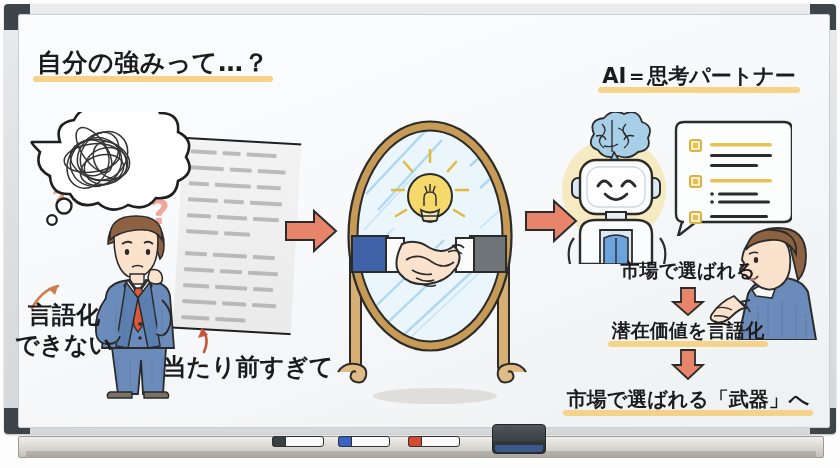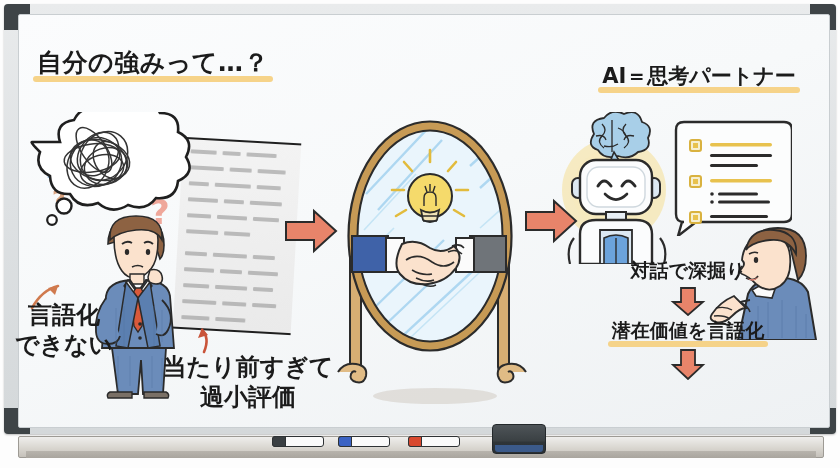--- a/index.html
+++ b/index.html
@@ -246,21 +246,20 @@
     <span>言語化</span><br>
     <span>できない</span>
   </div>
 
   <svg class="arrow-r" style="left:184px;top:316px;" width="40" height="40" viewBox="0 0 40 40">
     <path d="M20 36 q6 -14 -2 -22" stroke="#c9543a" stroke-width="2.6" fill="none" stroke-linecap="round"></path>
     <path d="M18 12 l-4 10 l10 -3 z" fill="#c9543a"></path>
   </svg>
   <div class="cap-txt jp" id="c2">
     <span>当たり前すぎて</span><br>
-    <span>過小評価</span>
   </div>
 
   <svg class="arrow-r" style="left:284px;top:208px;" width="54" height="46" viewBox="0 0 54 46">
     <path d="M2 14 h28 v-11 l22 20 l-22 20 v-11 h-28 z" fill="#e8846a" stroke="#2b2b2b" stroke-width="2"></path>
   </svg>
 
 
   <div class="mirror">
     <svg width="205" height="295" viewBox="0 0 205 295">
 
@@ -412,33 +411,36 @@
       </g>
       <path d="M40 78 q8 4 10 10" fill="none" stroke="#2b2b2b" stroke-width="1.6"></path>
 
       <g stroke="#51729f" stroke-width=".9" opacity=".6">
         <path d="M58 82 v32 M68 78 v36 M82 76 v38 M96 82 v32 M106 90 v24"></path>
       </g>
     </svg>
   </div>
 
   <div class="step jp" id="s1">
-    <span>対話で深掘り</span>
+    <span>市場で選ばれる</span>
   </div>
   <svg class="arrow-r" style="left:670px;top:286px;" width="36" height="30" viewBox="0 0 36 30">
     <path d="M11 2 h14 v14 h8 l-15 13 l-15 -13 h8 z" fill="#e8846a" stroke="#2b2b2b" stroke-width="1.8"></path>
   </svg>
 
   <div class="step jp" id="s2">
     <span class="hl">潜在価値を言語化</span>
   </div>
   <svg class="arrow-r" style="left:670px;top:348px;" width="36" height="32" viewBox="0 0 36 32">
     <path d="M11 2 h14 v15 h8 l-15 14 l-15 -14 h8 z" fill="#e8846a" stroke="#2b2b2b" stroke-width="1.8"></path>
   </svg>
 
+  <div class="step jp" id="s3">
+    <span class="hl">市場で選ばれる「武器」へ</span>
+  </div>
 
   <div class="tray"></div>
   <div class="tray-lip"></div>
   <div class="marker m-black">
       <span class="cap"></span>
     </div>
   <div class="marker m-blue">
       <span class="cap"></span>
     </div>
   <div class="marker m-red">

